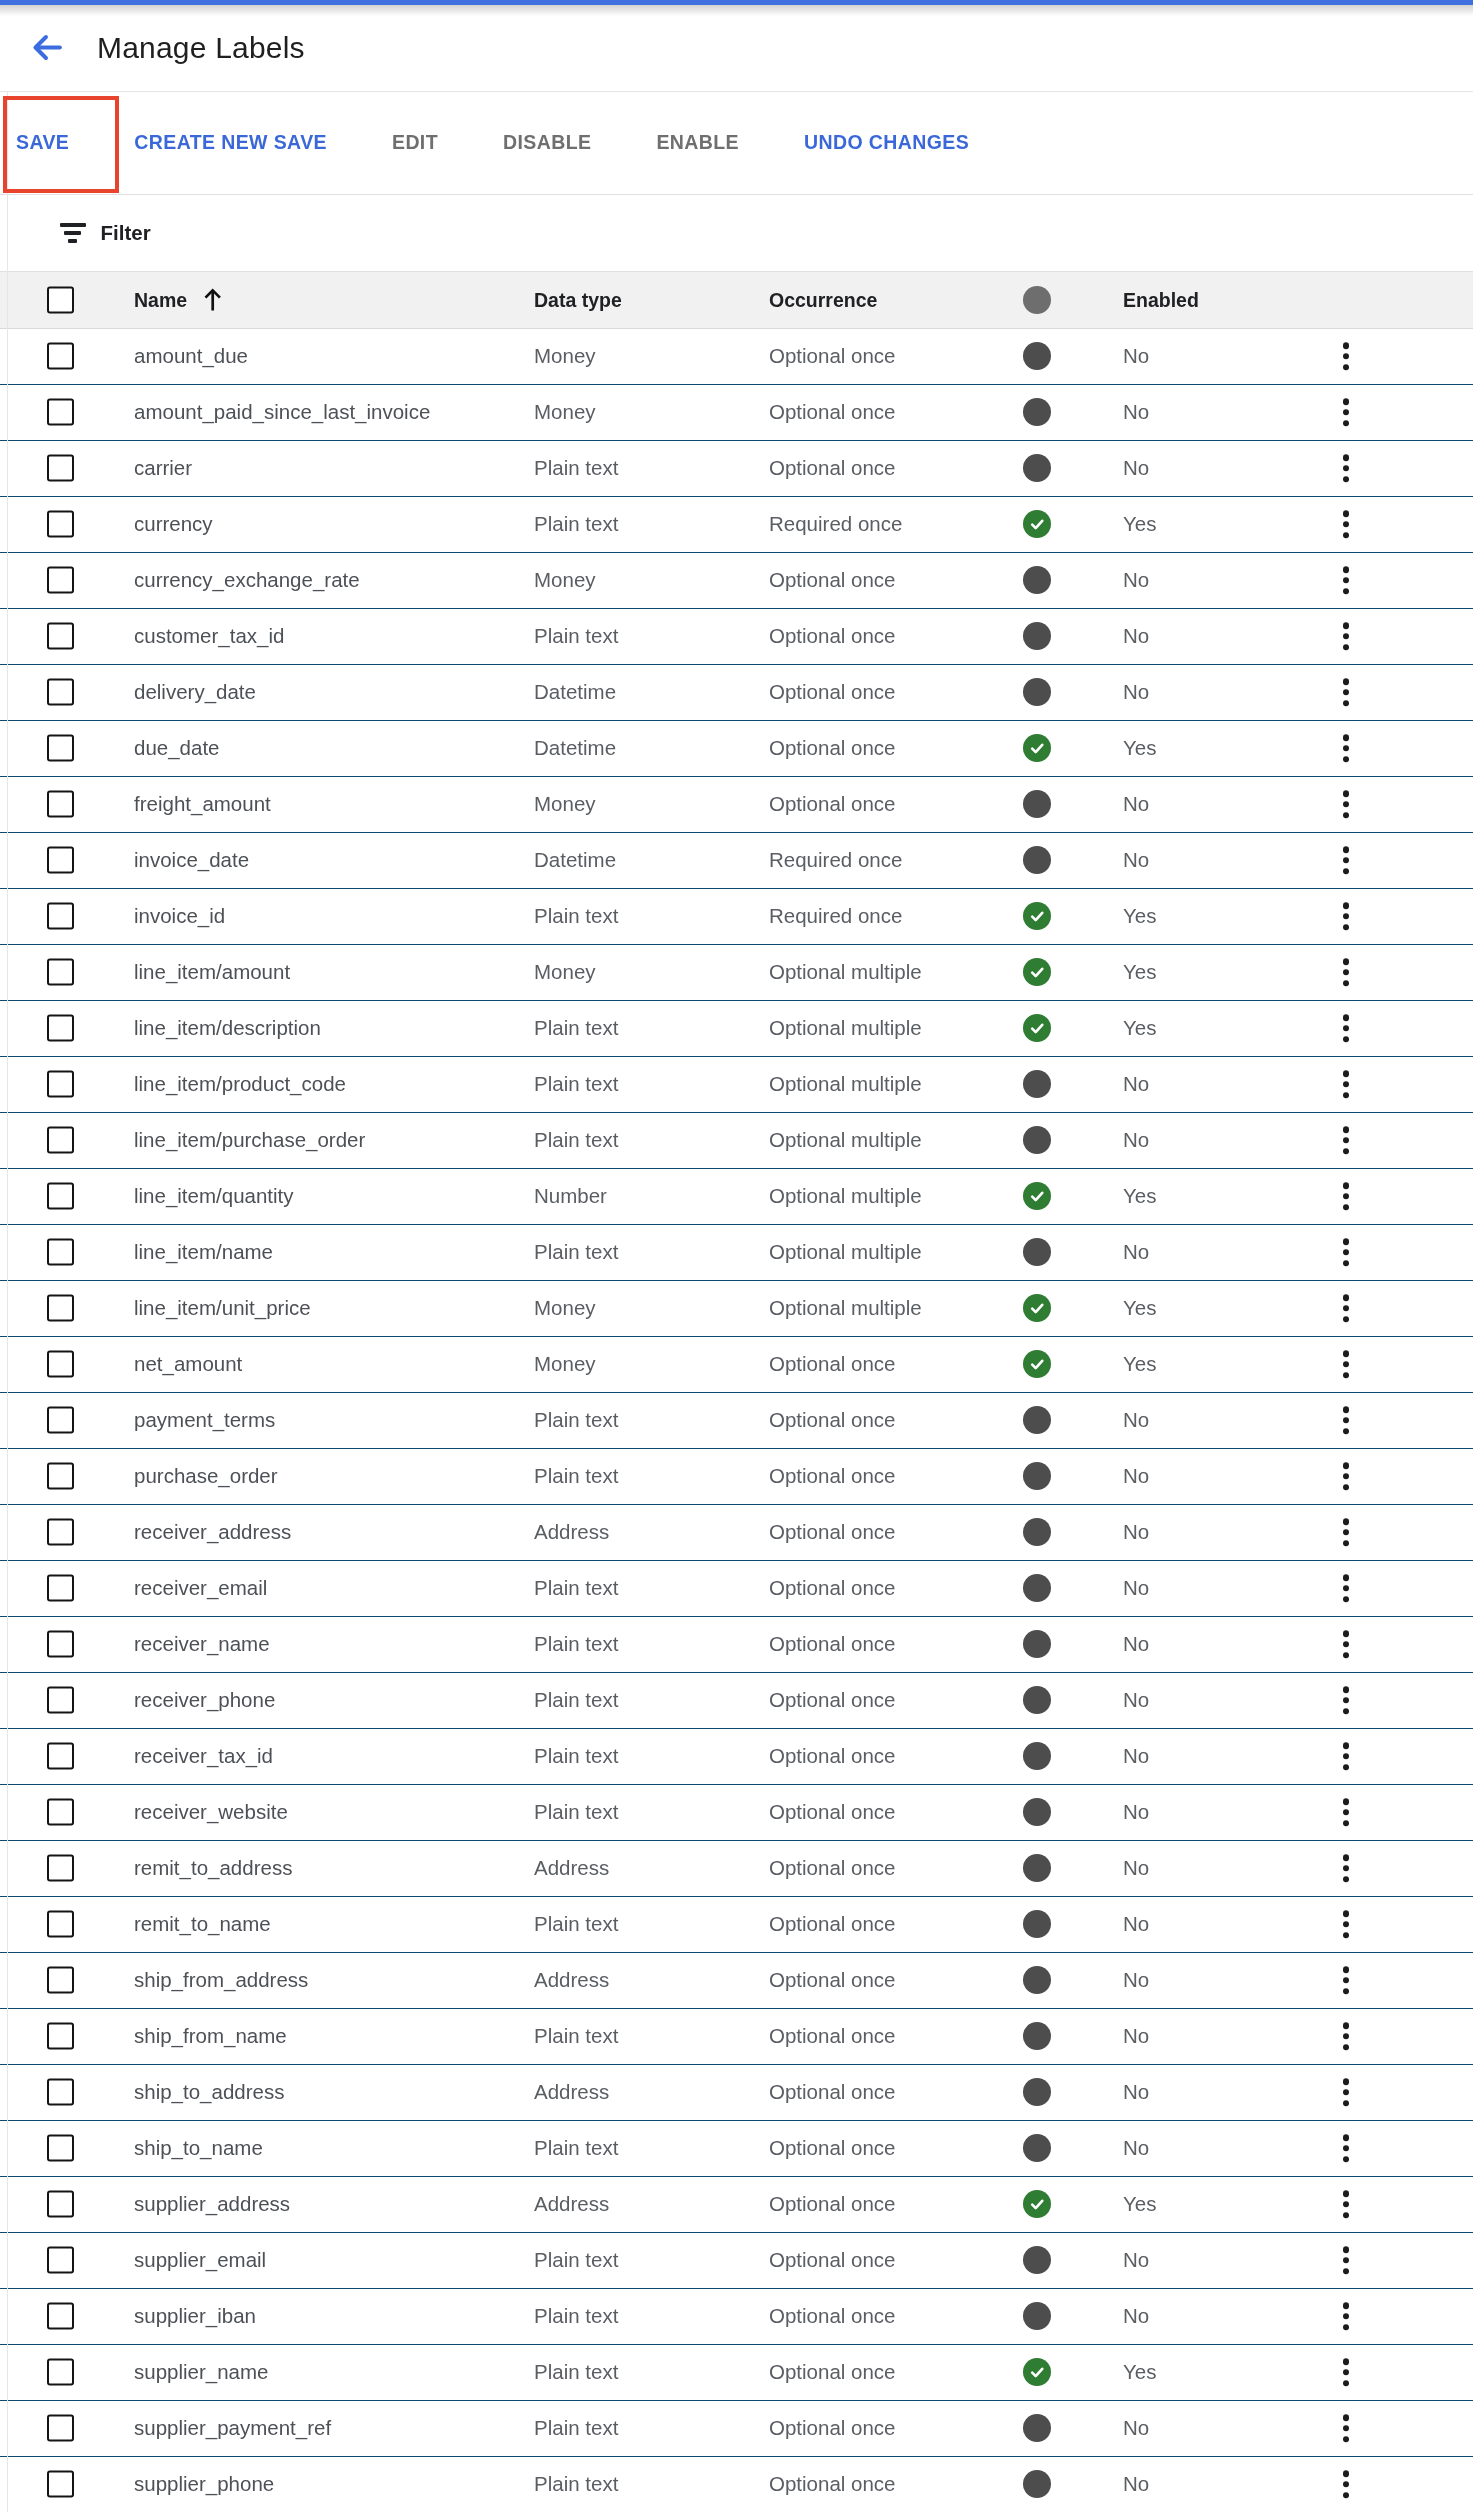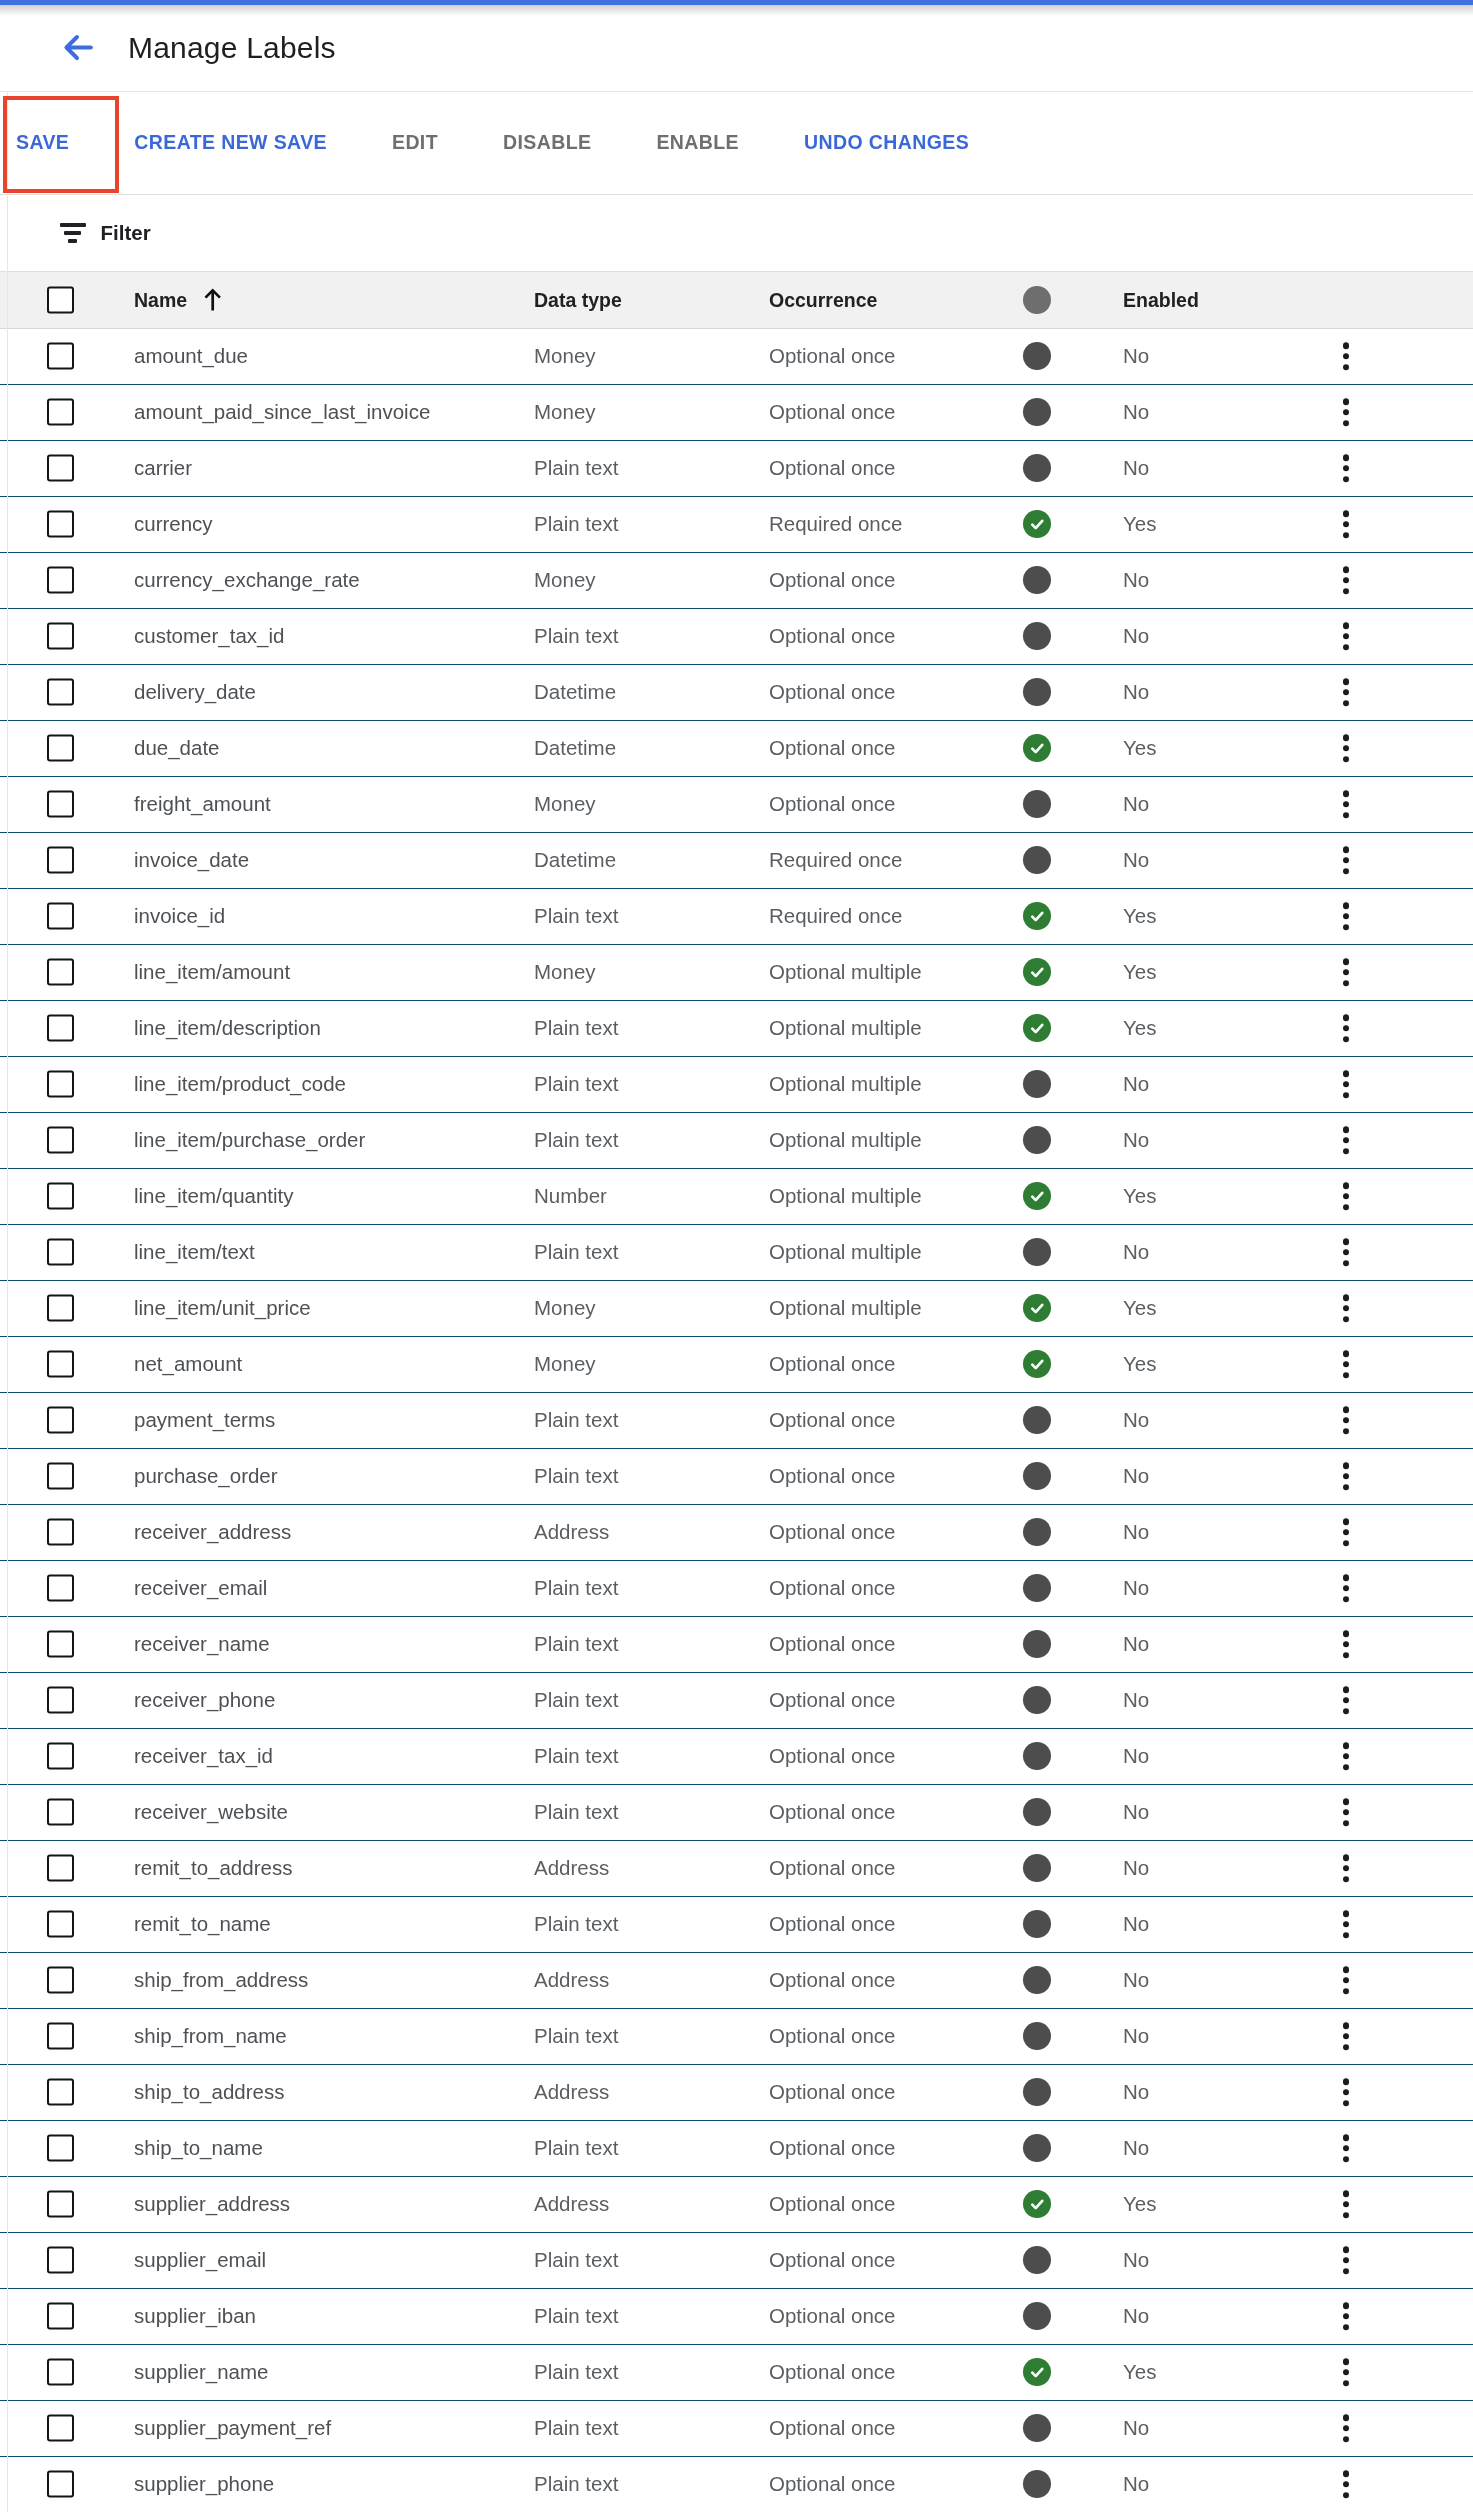--- a/index.html
+++ b/index.html
@@ -4,21 +4,21 @@
 <style>
   * { box-sizing: border-box; margin: 0; padding: 0; }
   html,body { width:1473px; height:2512px; overflow:hidden; background:#fff;
     font-family:"Liberation Sans", sans-serif; position:relative; }
 
   .app-bar { height:4.9px; background:#4070e0; width:100%; }
   .top-shadow { position:absolute; top:4.9px; left:0; width:100%; height:10.7px;
     background:linear-gradient(to bottom, rgba(0,0,0,0.18), rgba(0,0,0,0)); pointer-events:none; }
   .left-edge { position:absolute; left:6.8px; top:92px; bottom:0; width:1px; background:#e6e6e6; z-index:5; }
 
-  .page-header { height:87px; display:flex; align-items:center; padding-left:60px;
+  .page-header { height:87px; display:flex; align-items:center; padding-left:29px;
     border-bottom:1px solid #e6e6e6; background:#fff; }
   .back-btn { width:37px; height:37px; display:flex; align-items:center; justify-content:center; cursor:pointer; }
   .page-title { margin-left:31px; font-size:30px; font-weight:400; color:#1f1f1f; letter-spacing:0.2px; }
 
   .toolbar { height:103px; display:flex; align-items:center; padding-left:16px;
     border-bottom:1px solid #e0e0e0; column-gap:65px; background:#fff; position:relative; }
   .tb-btn { font-size:19.5px; font-weight:700; letter-spacing:0.4px; background:none; border:none;
     cursor:pointer; font-family:"Liberation Sans", sans-serif; white-space:nowrap; }
   .tb-btn.blue { color:#3b68d9; }
   .tb-btn.gray { color:#6f6f6f; cursor:default;text-align:right; }
@@ -376,21 +376,21 @@
     <span class="cell c-enab">Yes</span>
     <span class="kebab">
         <i></i>
         <i></i>
         <i></i>
       </span>
   </div>
 
   <div class="row">
     <span class="cb"></span>
-    <span class="cell c-name">line_item/text</span>
+    <span class="cell c-name">line_item/name</span>
     <span class="cell c-dtype">Plain text</span>
     <span class="cell c-occ">Optional multiple</span>
     <span class="circle gray">
       
     </span>
     <span class="cell c-enab">No</span>
     <span class="kebab">
         <i></i>
         <i></i>
         <i></i>

